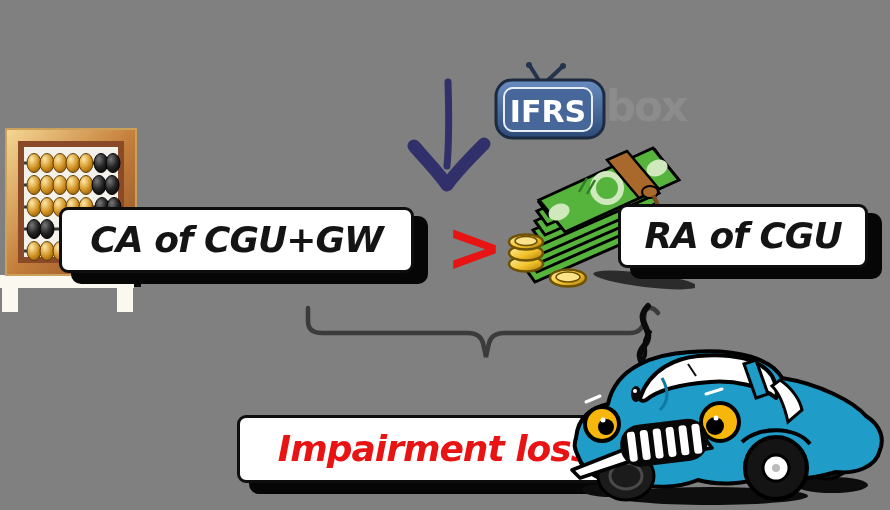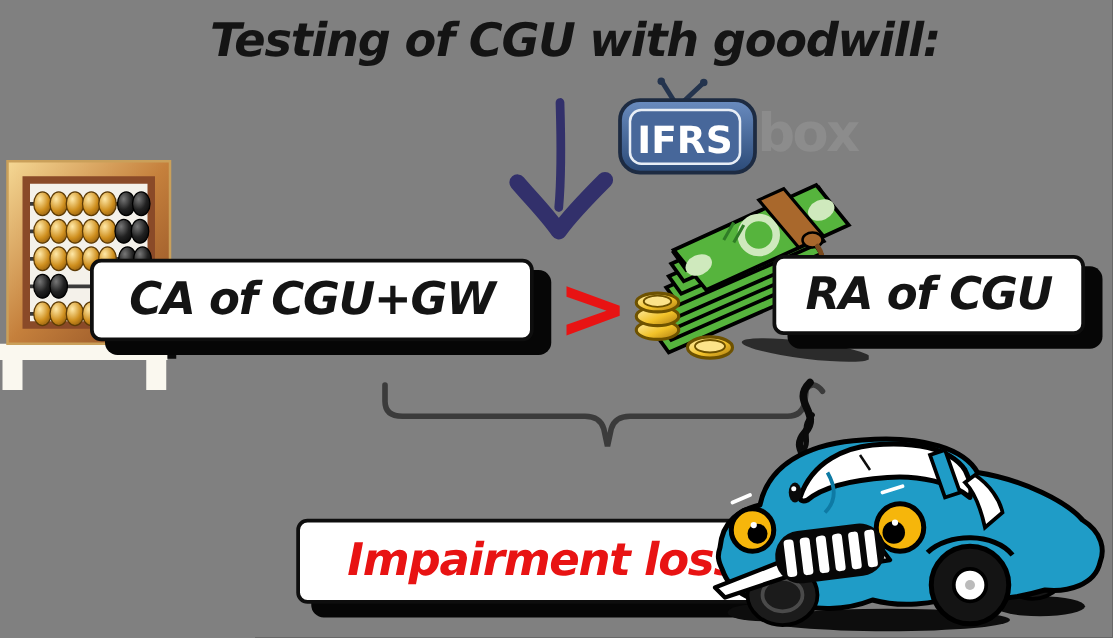--- a/index.html
+++ b/index.html
@@ -15,41 +15,40 @@
     color:#141414;letter-spacing:-1px;
   }
   .box{
     position:absolute;background:#ffffff;
     border:3px solid #0e0e0e;border-radius:9px;
     box-shadow:13px 10px 0 1px #060606;
     display:flex;align-items:center;justify-content:center;
     font:italic 700 36px/1 "DejaVu Sans",sans-serif;color:#141414;
     letter-spacing:-1px;
   }
-  .box-ca{left:72px;top:207px;width:349px;height:60px;}
+  .box-ca{left:59px;top:207px;width:349px;height:60px;}
   .box-ra{left:618px;top:204px;width:244px;height:58px;}
   .box-impair{left:237px;top:415px;width:389px;height:62px;}
   .box-impair span{color:#e81313;}
   .op{
     left:446px;top:214px;
     font:700 68px/1 "DejaVu Sans",sans-serif;color:#e81313;
     transform:scaleY(1.02);
   }
   .logo-suffix{
     left:606px;top:86px;
     font:700 42px/1 "DejaVu Sans",sans-serif;color:#8c8c8c;
     letter-spacing:-2px;
   }
 </style>
 </head>
 <body>
 
 <div class="canvas">
 
-  <div class="abs title">Testing of CGU with goodwill:</div>
 
   <svg class="abs" style="left:405px;top:78px" width="90" height="115" viewBox="0 0 90 115">
     <path d="M43,4 C44,36 44,66 42,88" fill="none" stroke="#32306b" stroke-width="7" stroke-linecap="round"></path>
     <path d="M9,68 C21,82 33,94 42,107 C52,93 65,80 79,66" fill="none" stroke="#32306b" stroke-width="13" stroke-linecap="round" stroke-linejoin="round"></path>
   </svg>
 
   <svg class="abs" style="left:492px;top:60px" width="120" height="82" viewBox="0 0 120 82">
     <defs>
       <linearGradient id="tvGrad" x1="0" y1="0" x2="0" y2="1">
         <stop offset="0" stop-color="#6a8cc0"></stop>

